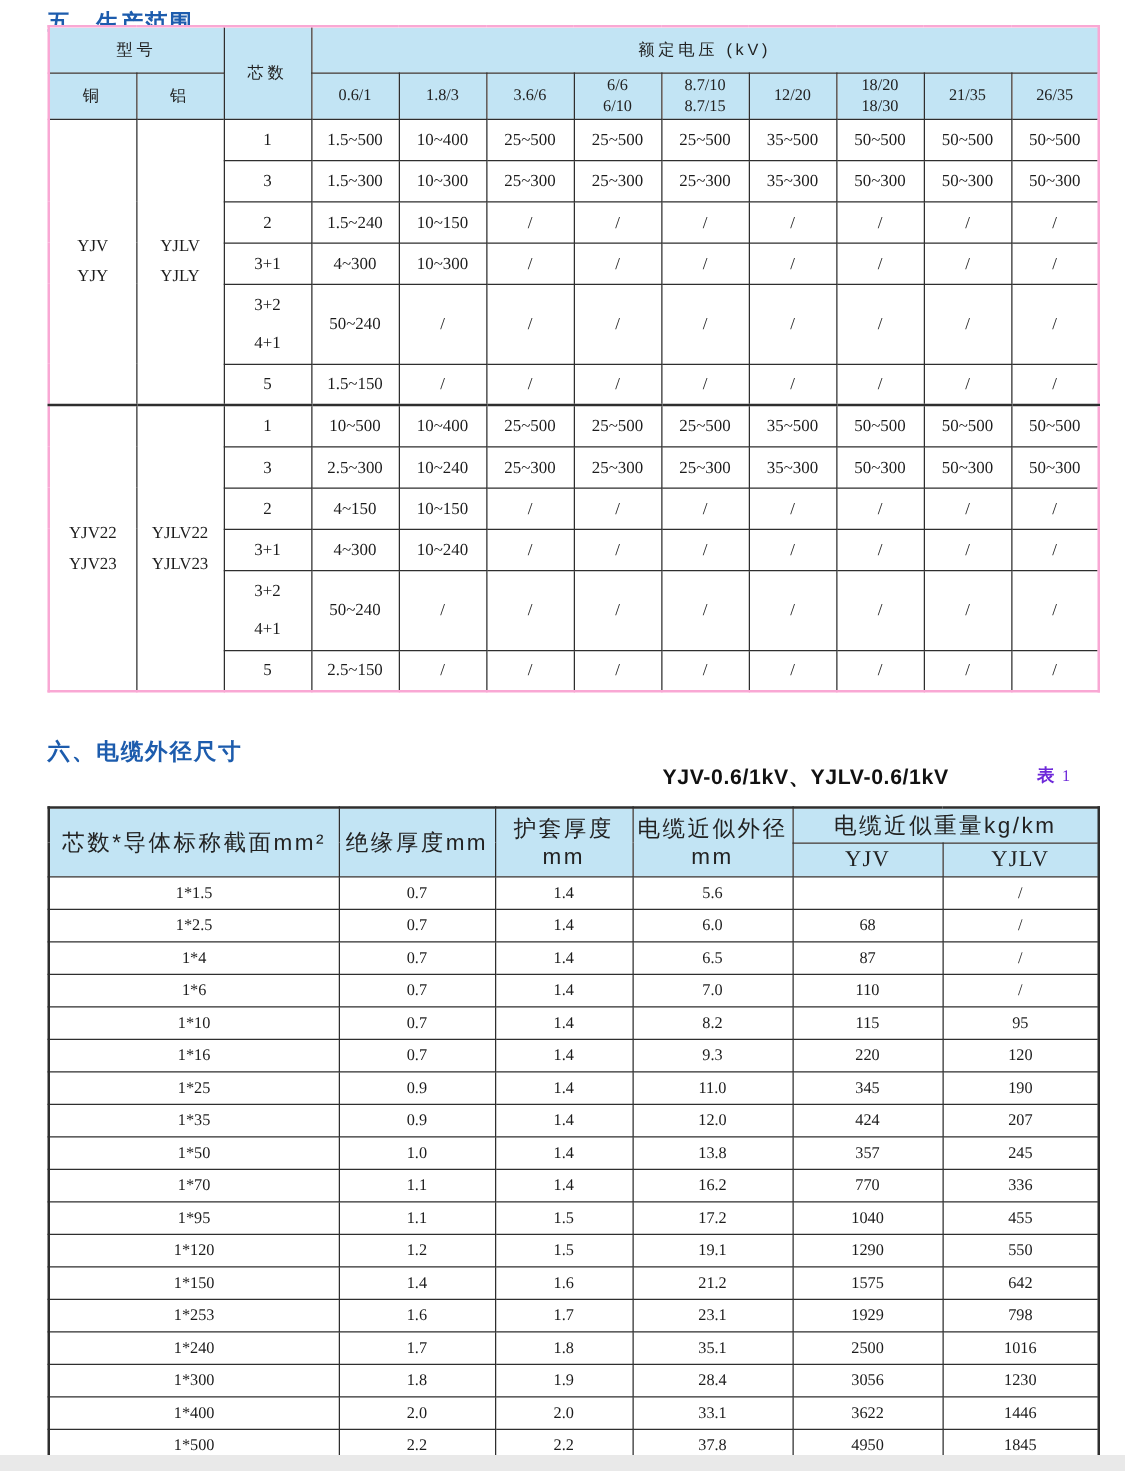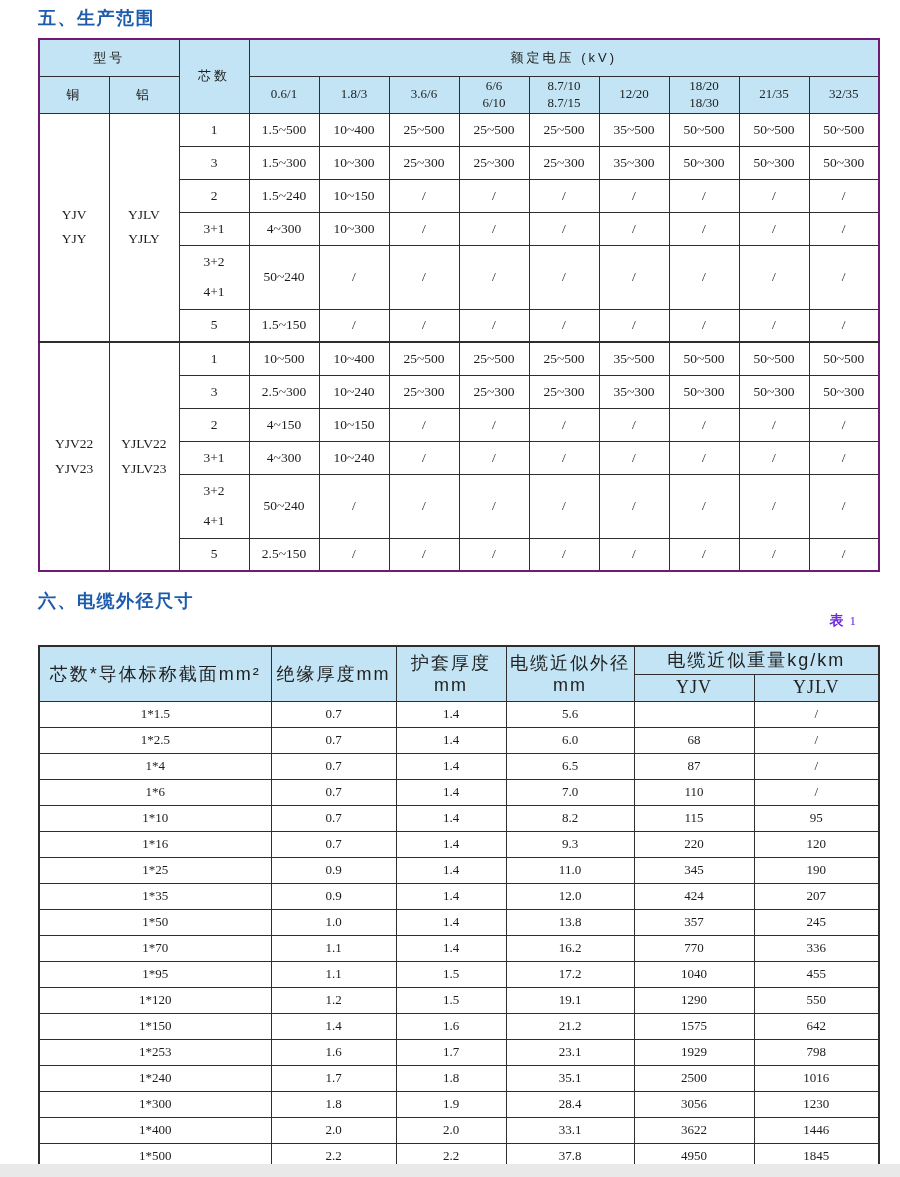--- a/index.html
+++ b/index.html
@@ -17,21 +17,21 @@
   #title5 { top:6px; }
   #title6 { top:589px; }
 
   table { border-collapse:collapse; table-layout:fixed; background:#fff; }
   th, td {
     border:1px solid #2e2e2e; text-align:center; vertical-align:middle;
     white-space:pre-line; overflow:hidden;
   }
 
   
-  #table1 { position:absolute; top:38px; left:38px; width:842px; border:2px solid #701a75; }
+  #table1 { position:absolute; top:20px; left:38px; width:842px; border:2px solid #f9a8d4; }
   #table1 th {
     background:#c2e4f4; font-weight:normal; font-size:13px; color:#222;
     letter-spacing:3px; height:37px;
   }
   #table1 th.vcol {
     font-family:"Liberation Serif","DejaVu Serif",serif;
     letter-spacing:0; font-size:13px; line-height:1.25;
   }
   #table1 td {
     font-family:"Liberation Serif","DejaVu Serif",serif;
@@ -97,21 +97,21 @@
           <th class="vcol">1.8/3</th>
           <th class="vcol">3.6/6</th>
           <th class="vcol">6/6
 6/10</th>
           <th class="vcol">8.7/10
 8.7/15</th>
           <th class="vcol">12/20</th>
           <th class="vcol">18/20
 18/30</th>
           <th class="vcol">21/35</th>
-          <th class="vcol">32/35</th>
+          <th class="vcol">26/35</th>
         </tr>
     </thead>
     <tbody id="t1-body">
         <tr>
           <td rowspan="6" class="model-cell">YJV
 YJY</td>
           <td rowspan="6" class="model-cell">YJLV
 YJLY</td>
           <td class="cores-cell">1</td>
           <td>1.5~500</td>
@@ -261,20 +261,21 @@
           <td class="slash">/</td>
           <td class="slash">/</td>
           <td class="slash">/</td>
         </tr>
       </tbody>
   </table>
 
   <h2 class="section-title" id="title6">六、电缆外径尺寸</h2>
 
   <div class="caption-row">
+    <span class="caption">YJV-0.6/1kV、YJLV-0.6/1kV</span>
     <span class="table-label">
       <span class="lbl">表</span>
       <span class="num">1</span>
     </span>
   </div>
 
   <table id="table2">
     <colgroup>
       <col style="width:232px">
         <col style="width:125px">

